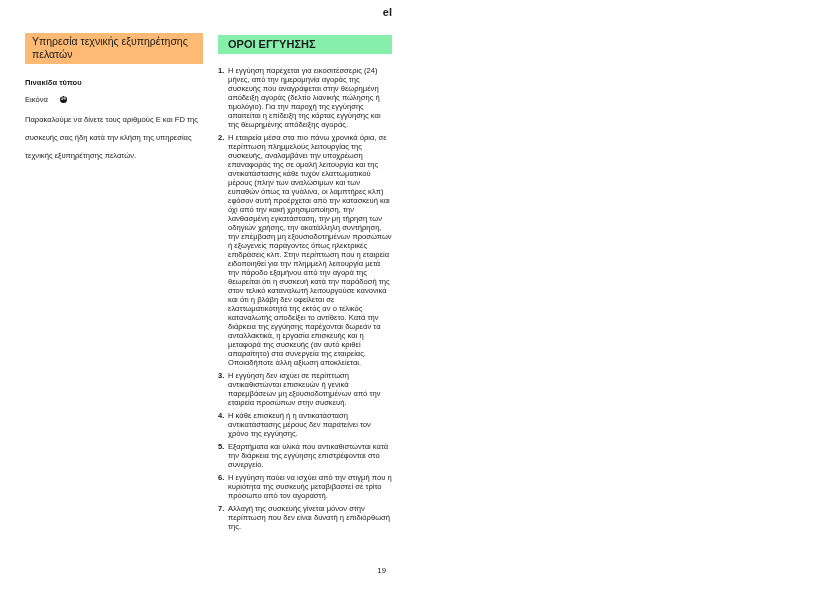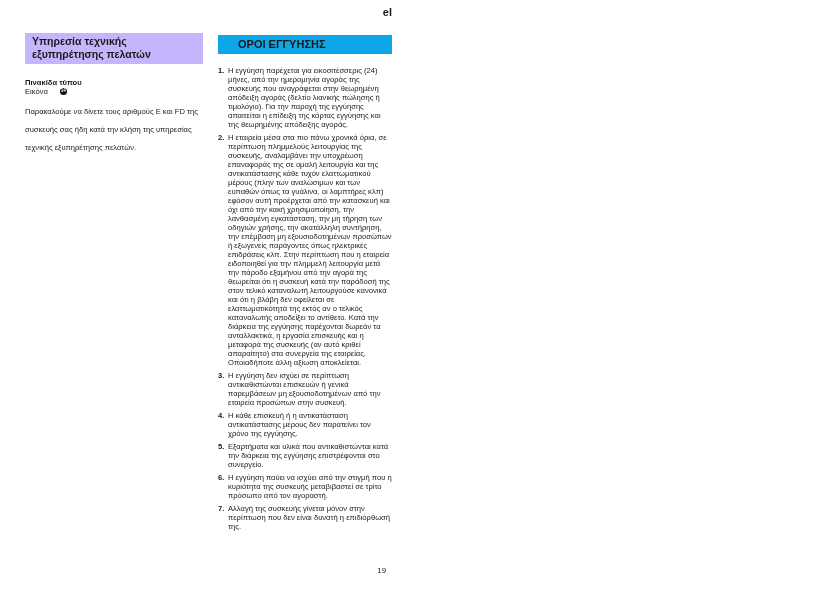--- a/index.html
+++ b/index.html
@@ -25,34 +25,34 @@
     font-size: 11px;
   }
   
   .left-col {
     position: absolute;
     left: 25px;
     top: 33px;
     width: 178px;
   }
   .head-box {
-    background: #c4b5fd;
-    font-weight: bold;
+    background: #fdba74;
+    font-weight: normal;
     font-size: 10.5px;
     line-height: 13px;
     padding: 2px 7px 3px 7px;
     box-sizing: border-box;
   }
   .sub-heading {
     font-weight: bold;
     font-size: 7.6px;
     margin-top: 14px;
   }
   .figure-line {
-    margin-top: 0;
+    margin-top: 8px;
     font-size: 7.6px;
     display: flex;
     align-items: center;
     gap: 12px;
   }
   .figure-badge {
     width: 7px;
     height: 7px;
     min-width: 7px;
     background: #111111;
@@ -71,25 +71,25 @@
     margin-top: 7px;
   }
   
   .right-col {
     position: absolute;
     left: 218px;
     top: 35px;
     width: 174px;
   }
   .head-box2 {
-    background: #0ea5e9;
+    background: #86efac;
     font-weight: bold;
     font-size: 11px;
     line-height: 13px;
-    padding: 3px 20px;
+    padding: 3px 10px;
     box-sizing: border-box;
   }
   .terms-list {
     margin-top: 12px;
     display: flex;
     flex-direction: column;
     gap: 4px;
   }
   .term-item {
     display: flex;

